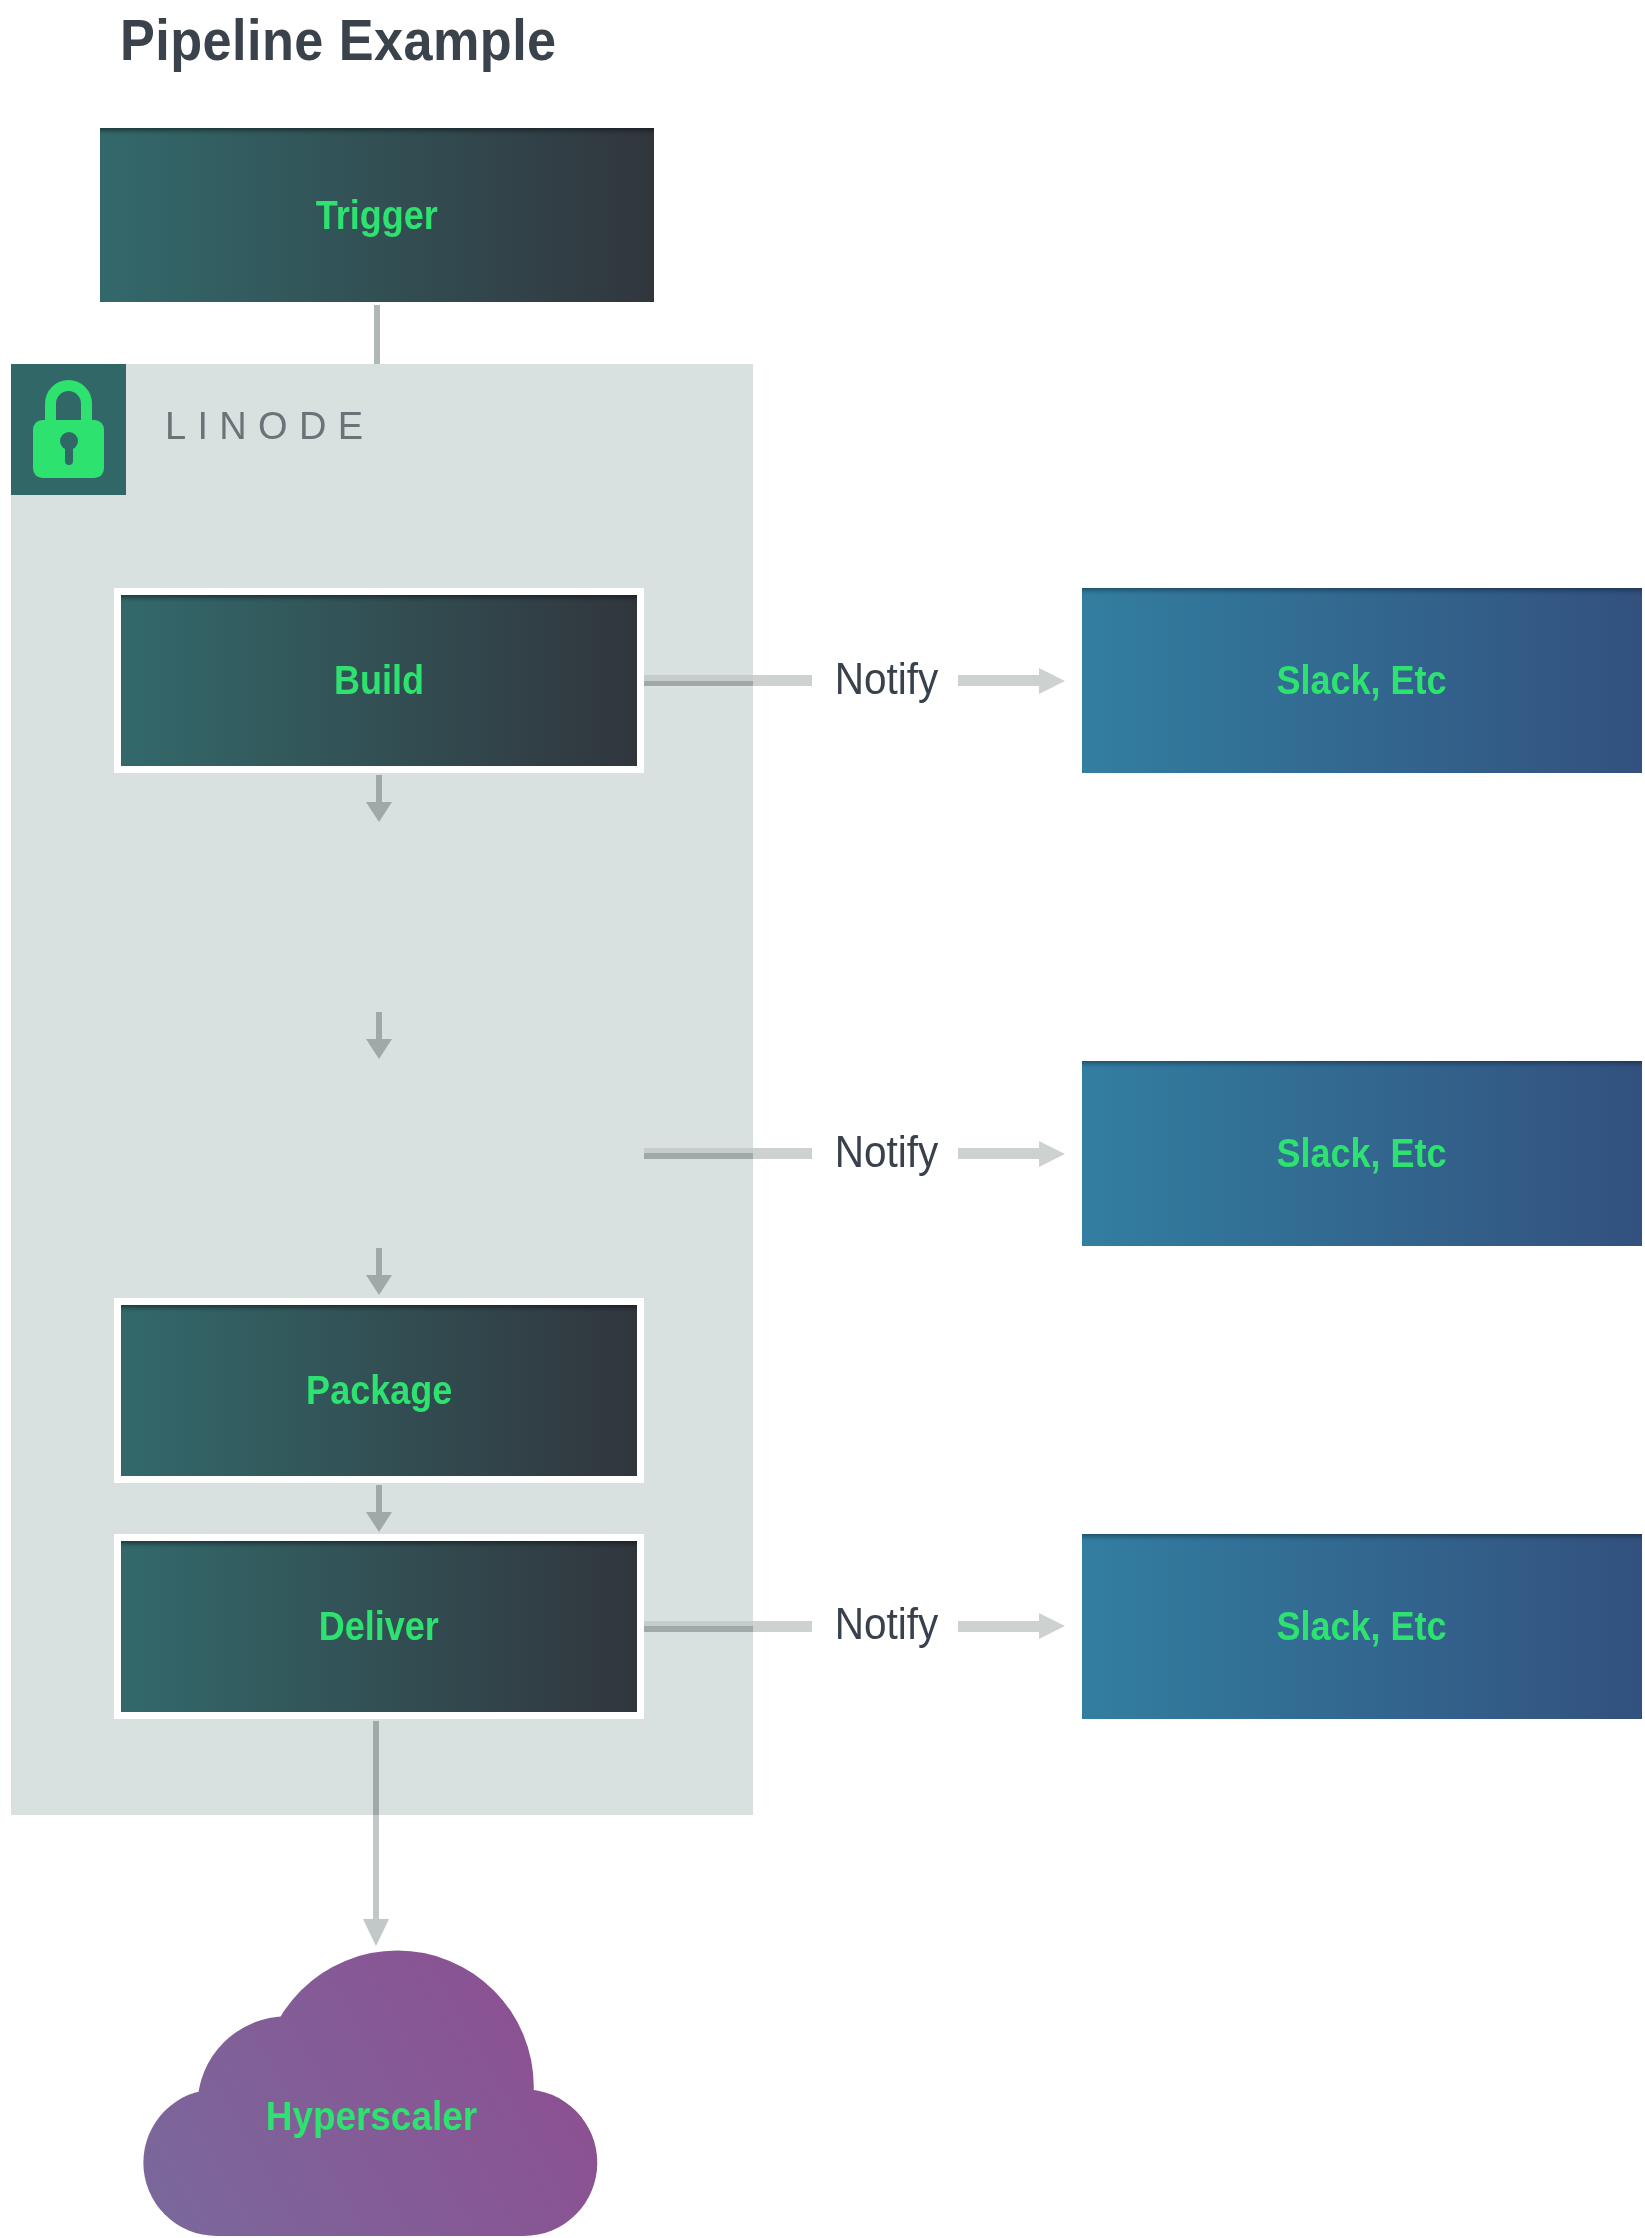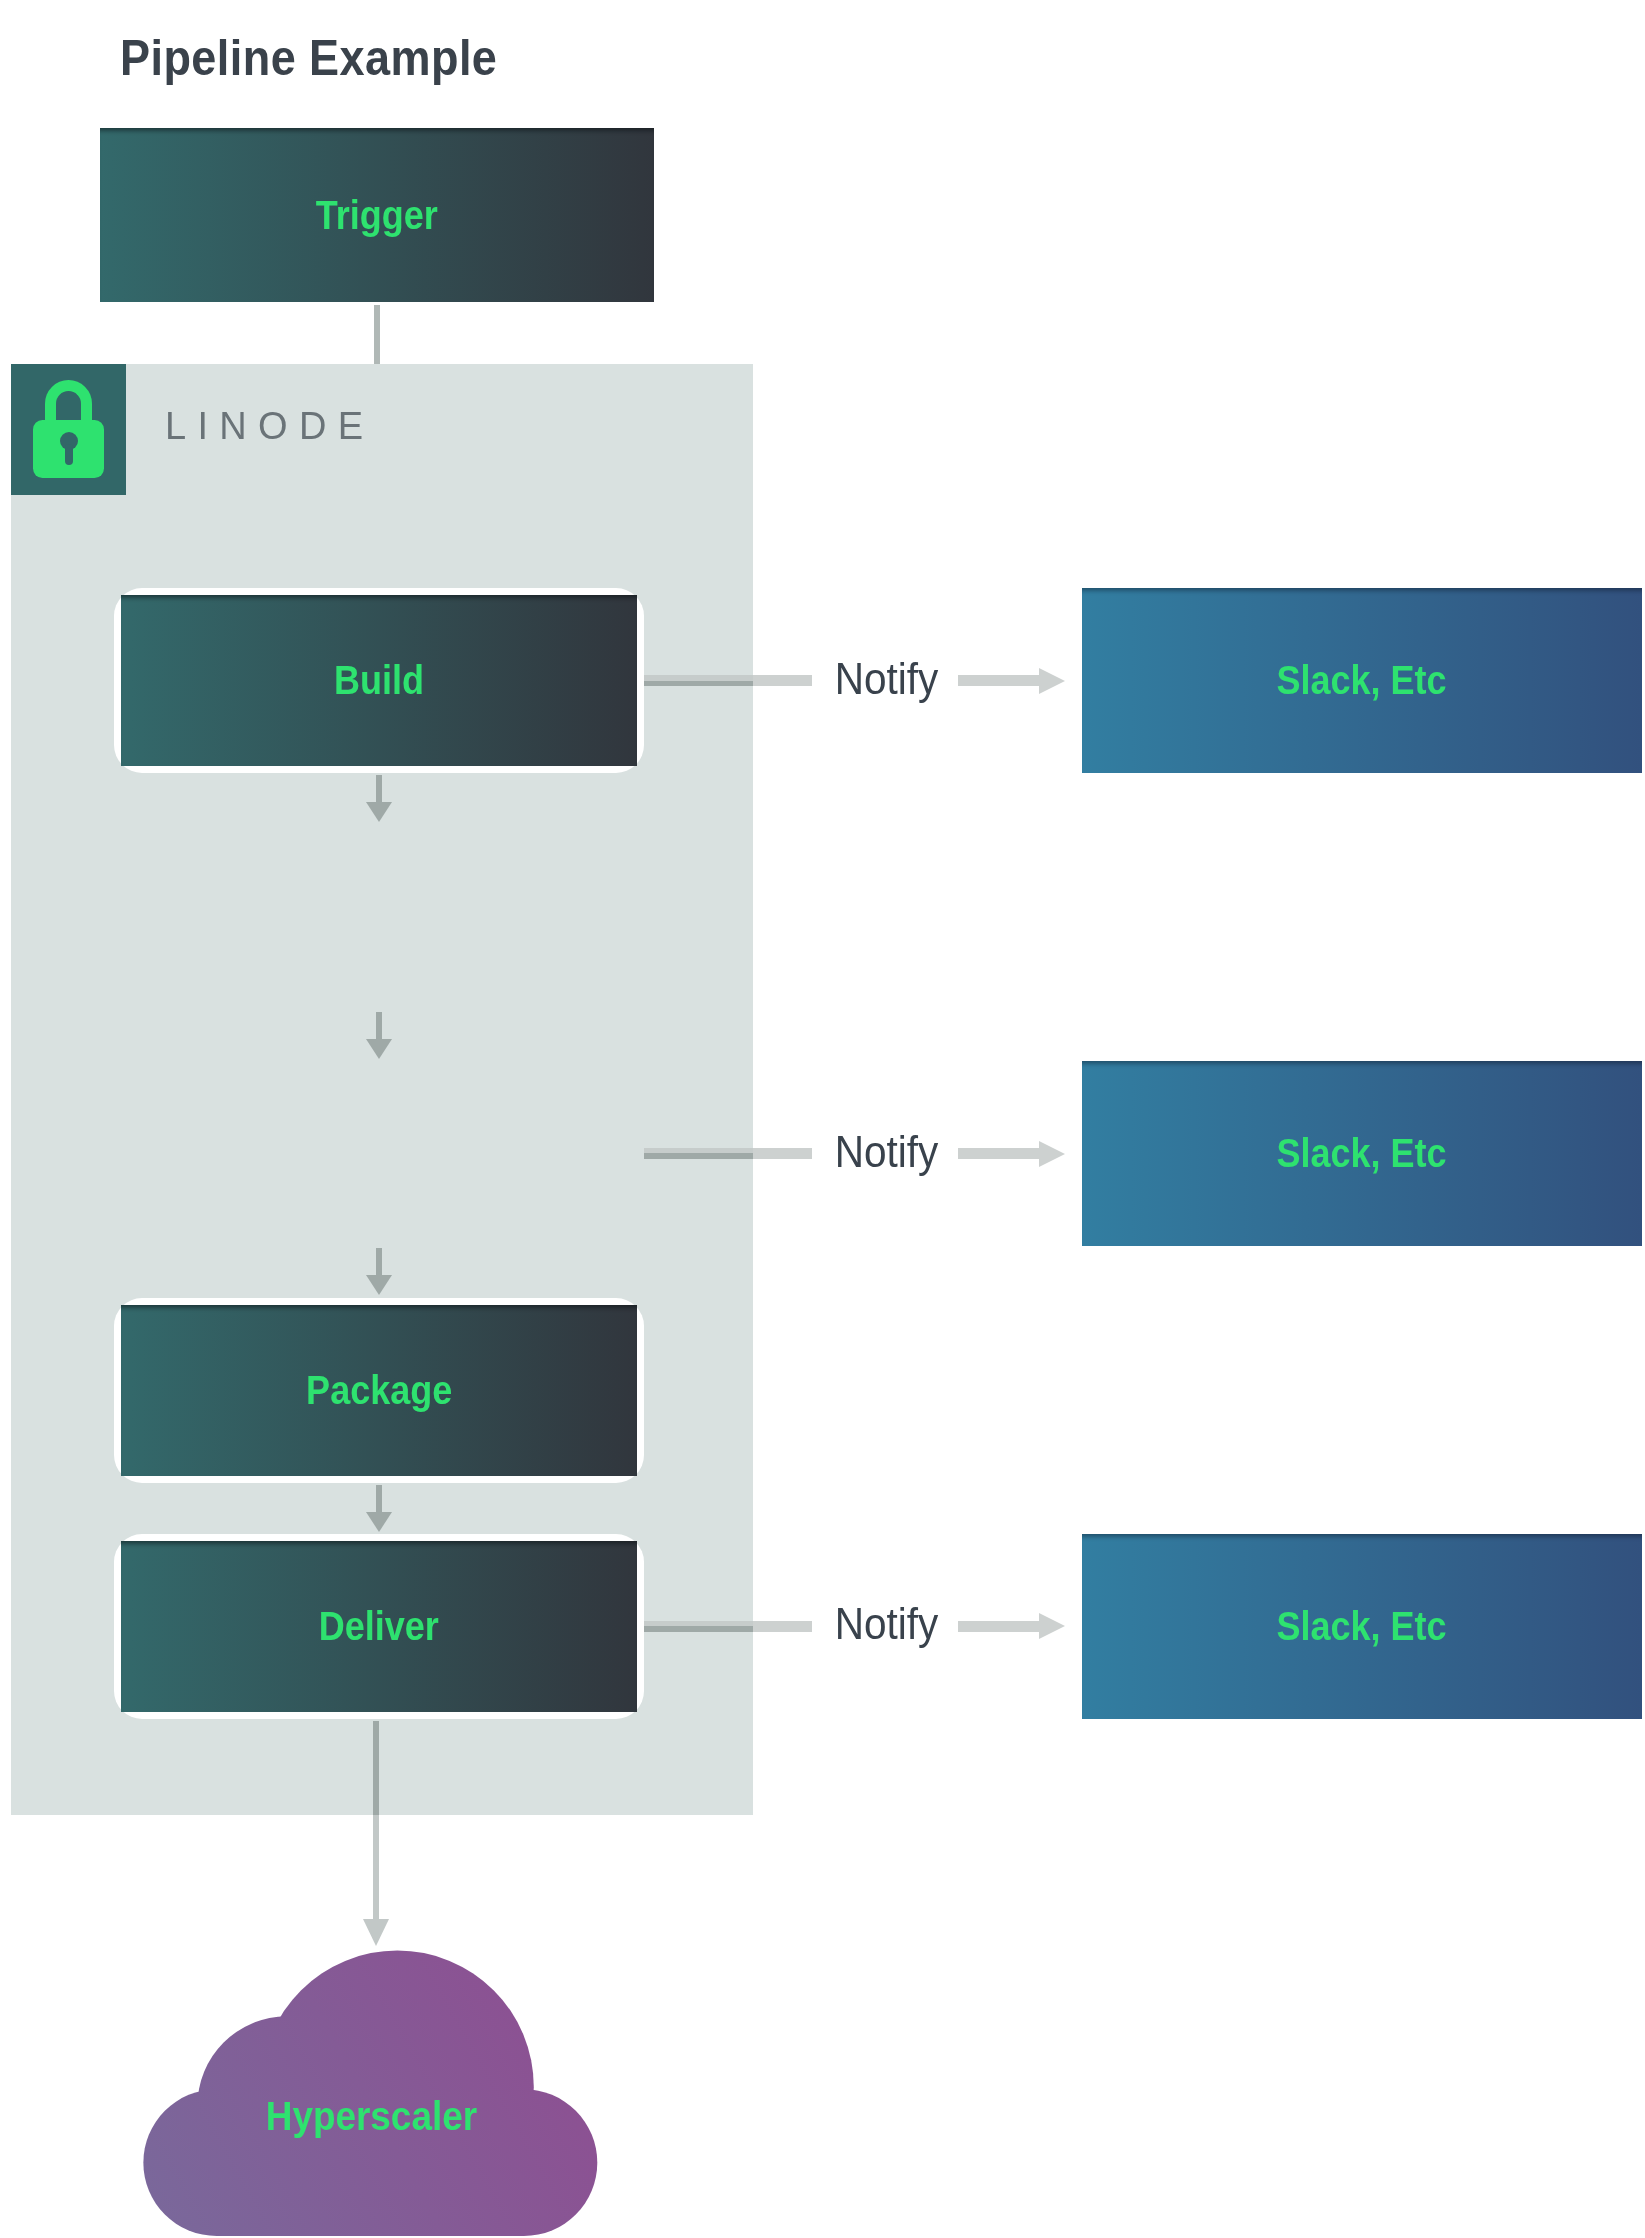--- a/index.html
+++ b/index.html
@@ -6,22 +6,22 @@
   #canvas{
     position:relative;width:1645px;height:2239px;background:#ffffff;
     font-family:"Liberation Sans","DejaVu Sans",sans-serif;overflow:hidden;
   }
   .abs{position:absolute;}
   .cx{display:inline-block;transform:scaleX(0.9);}
   .cx-left{display:inline-block;transform:scaleX(0.9);transform-origin:left center;}
 
   
   .page-title{
-    left:120px;top:5.6px;font-size:50px;font-weight:bold;color:#3a424b;
-    white-space:nowrap;letter-spacing:0.5px;margin-top:23px;
+    left:120px;top:5.6px;font-size:58px;font-weight:bold;color:#3a424b;
+    white-space:nowrap;letter-spacing:0.5px;
   }
 
   
   .grad-teal{
     background:linear-gradient(90deg,#33696b,#31363d);
     box-shadow:inset 0 6.6px 4.7px -3.8px rgba(8,14,16,.5);
   }
   .grad-blue{
     background:linear-gradient(90deg,#327ea1,#32517e);
     box-shadow:inset 0 6.6px 4.7px -3.8px rgba(8,14,30,.4);
@@ -40,21 +40,21 @@
     border:11.3px solid #2ee26f;border-bottom:none;border-radius:28px 28px 0 0;
   }
   .lock-body{left:22px;top:56px;width:71px;height:58px;background:#2ee26f;border-radius:9.4px;}
   .lock-hole-circle{left:27px;top:12.2px;width:18px;height:18px;border-radius:50%;background:#326768;}
   .lock-hole-stem{left:31.5px;top:23.5px;width:8.5px;height:21.6px;border-radius:4.2px;background:#326768;}
   .linode-label{
     left:165px;top:405px;font-size:38px;color:#6a7378;letter-spacing:11.3px;white-space:nowrap;
   }
 
   
-  .stage{left:114px;width:530px;height:185px;background:#ffffff;border-radius:28px;}
+  .stage{left:114px;width:530px;height:185px;background:#ffffff;}
   .stage-inner{position:absolute;left:6.6px;top:6.6px;right:6.6px;bottom:6.6px;}
 
   
   .notifbox{left:1082px;width:560px;height:185px;}
 
   
   .vline{width:6.1px;}
   .gray-dark{background:#9fa9a7;}
   .gray-light{background:#c2c8c7;}
   .gray-mid{background:#b0b8b6;}

